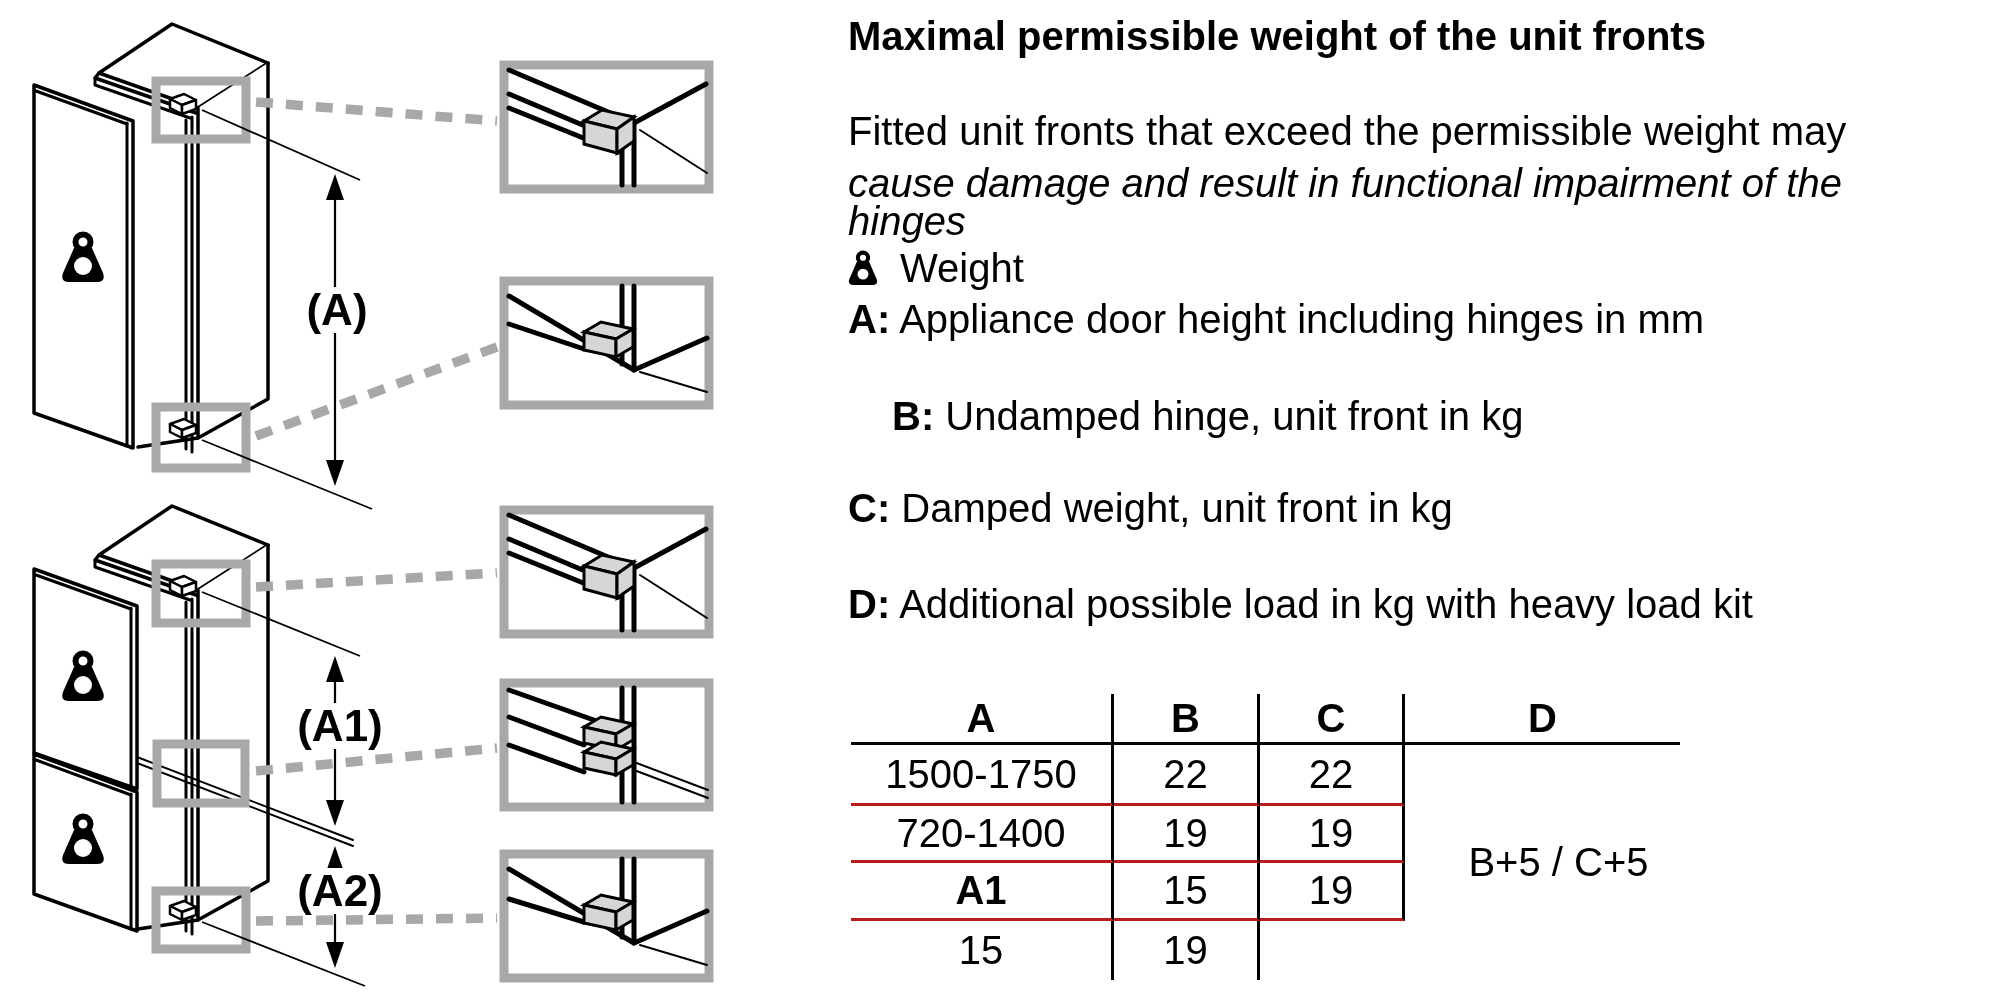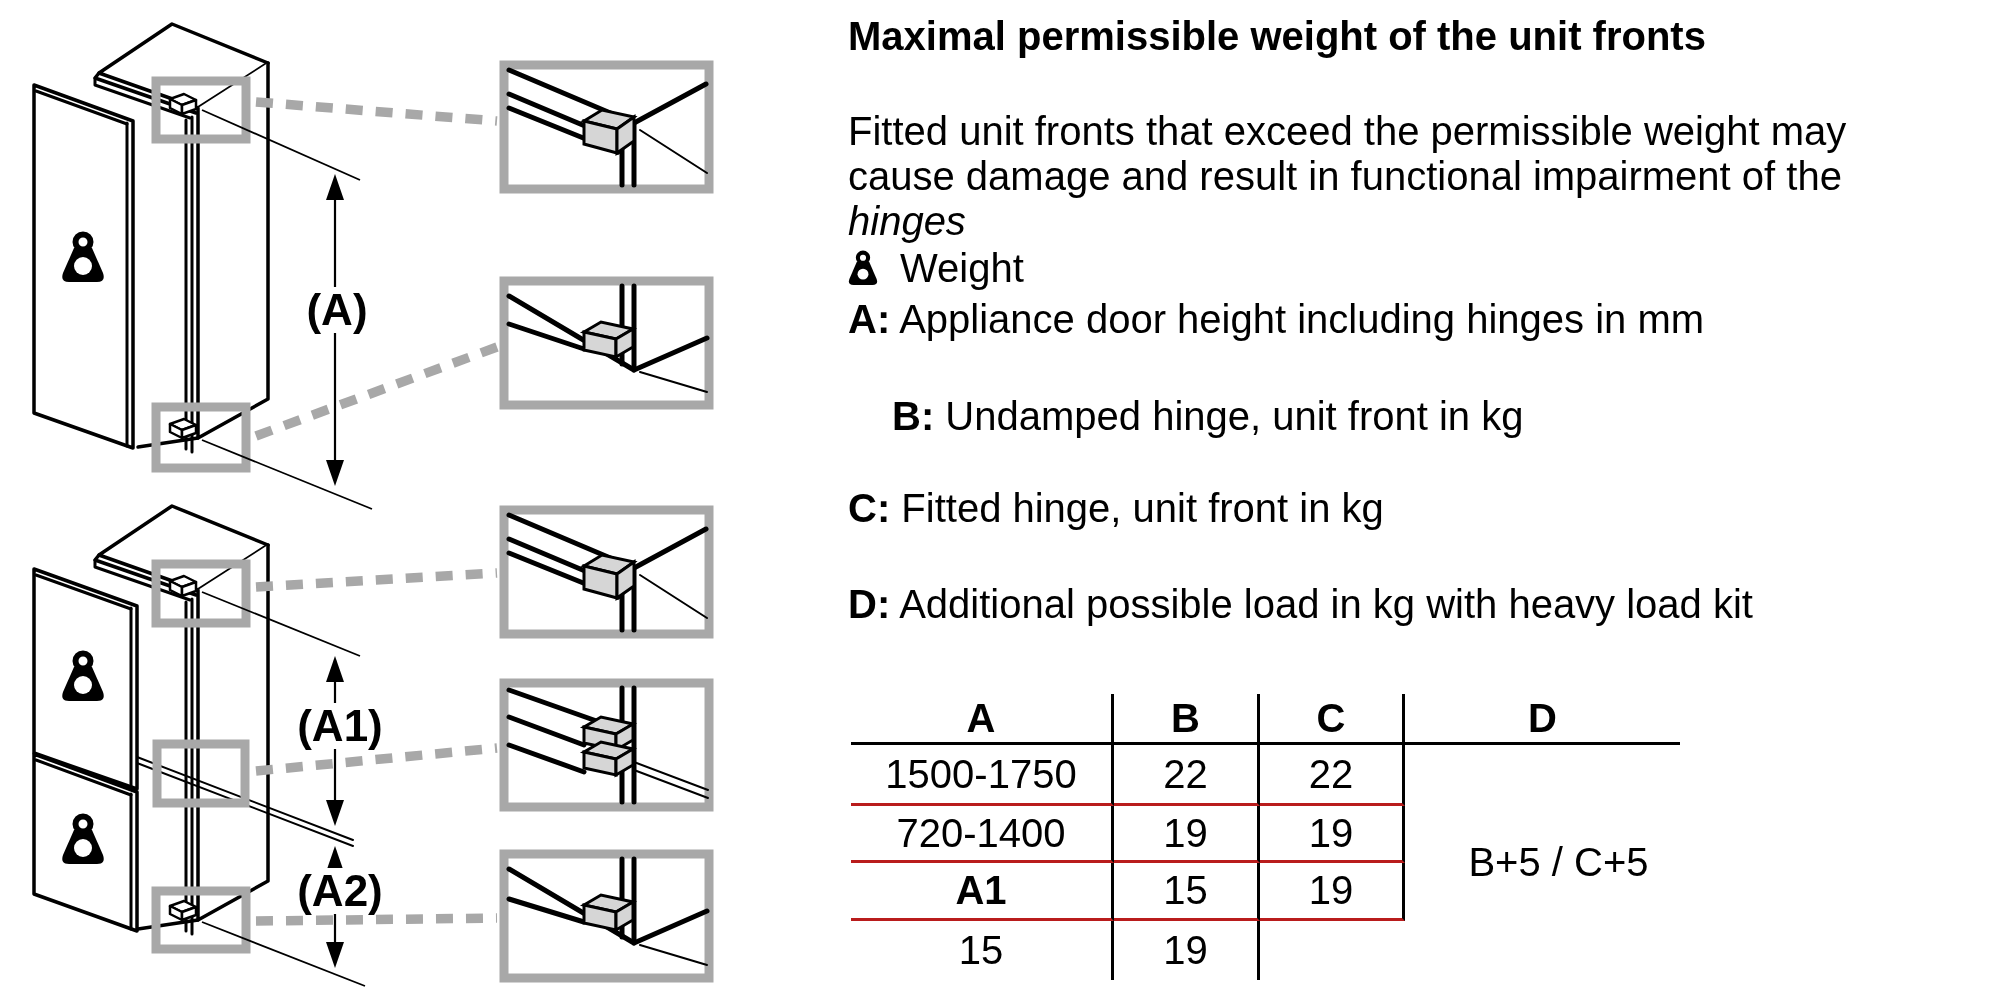--- a/index.html
+++ b/index.html
@@ -235,35 +235,35 @@
       <path d="M584,905 L601,895 L633,902 L616,912 Z"></path>
       <path d="M584,905 L616,912 L616,930 L584,923 Z"></path>
       <path d="M616,912 L633,902 L633,920 L616,930 Z"></path>
     </g>
   </g>
 </svg>
 
 <div class="txt body-line" style="top:108px;">Fitted unit fronts that exceed the permissible weight may</div>
 
 <div class="txt title" style="top:12px;">Maximal permissible weight of the unit fronts</div>
-<div class="txt body-line" style="top:153px;">cause damage and result in functional impairment of the</div>
+<div class="txt body-line" style="top:160px;font-style:italic;">cause damage and result in functional impairment of the</div>
 <div class="txt body-line" style="top:198px;font-style:italic;">hinges</div>
 
 <div class="txt body-line weight-line" style="top:245px;">
   <svg class="w-ico" width="30" height="36" viewBox="0 0 44 52">
     <circle cx="22" cy="11" r="7.5" fill="#fff" stroke="#000" stroke-width="6"></circle>
     <path d="M13,17 L31,17 L42,42 Q45,51 36,51 L8,51 Q-1,51 2,42 Z" fill="#000"></path>
     <circle cx="22" cy="35" r="8" fill="#fff"></circle>
   </svg>
   <span>Weight</span>
 </div>
 
 <div class="txt body-line def-line" style="top:296px;"><b>A:</b><span> Appliance door height including hinges in mm</span></div>
 <div class="txt body-line def-line" style="top:393px;margin-left:44px;"><b>B:</b><span> Undamped hinge, unit front in kg</span></div>
-<div class="txt body-line def-line" style="top:485px;"><b>C:</b><span> Fitted hinge, unit front in kg</span></div>
+<div class="txt body-line def-line" style="top:485px;"><b>C:</b><span> Damped weight, unit front in kg</span></div>
 <div class="txt body-line def-line" style="top:581px;"><b>D:</b><span> Additional possible load in kg with heavy load kit</span></div>
 
 <div id="spec-table">
 
   <div class="cell hdr vline">A</div>
   <div class="cell hdr vline">B</div>
   <div class="cell hdr vline">C</div>
   <div class="cell hdr">D</div>
 
   <div class="cell vline rline">1500-1750</div>

